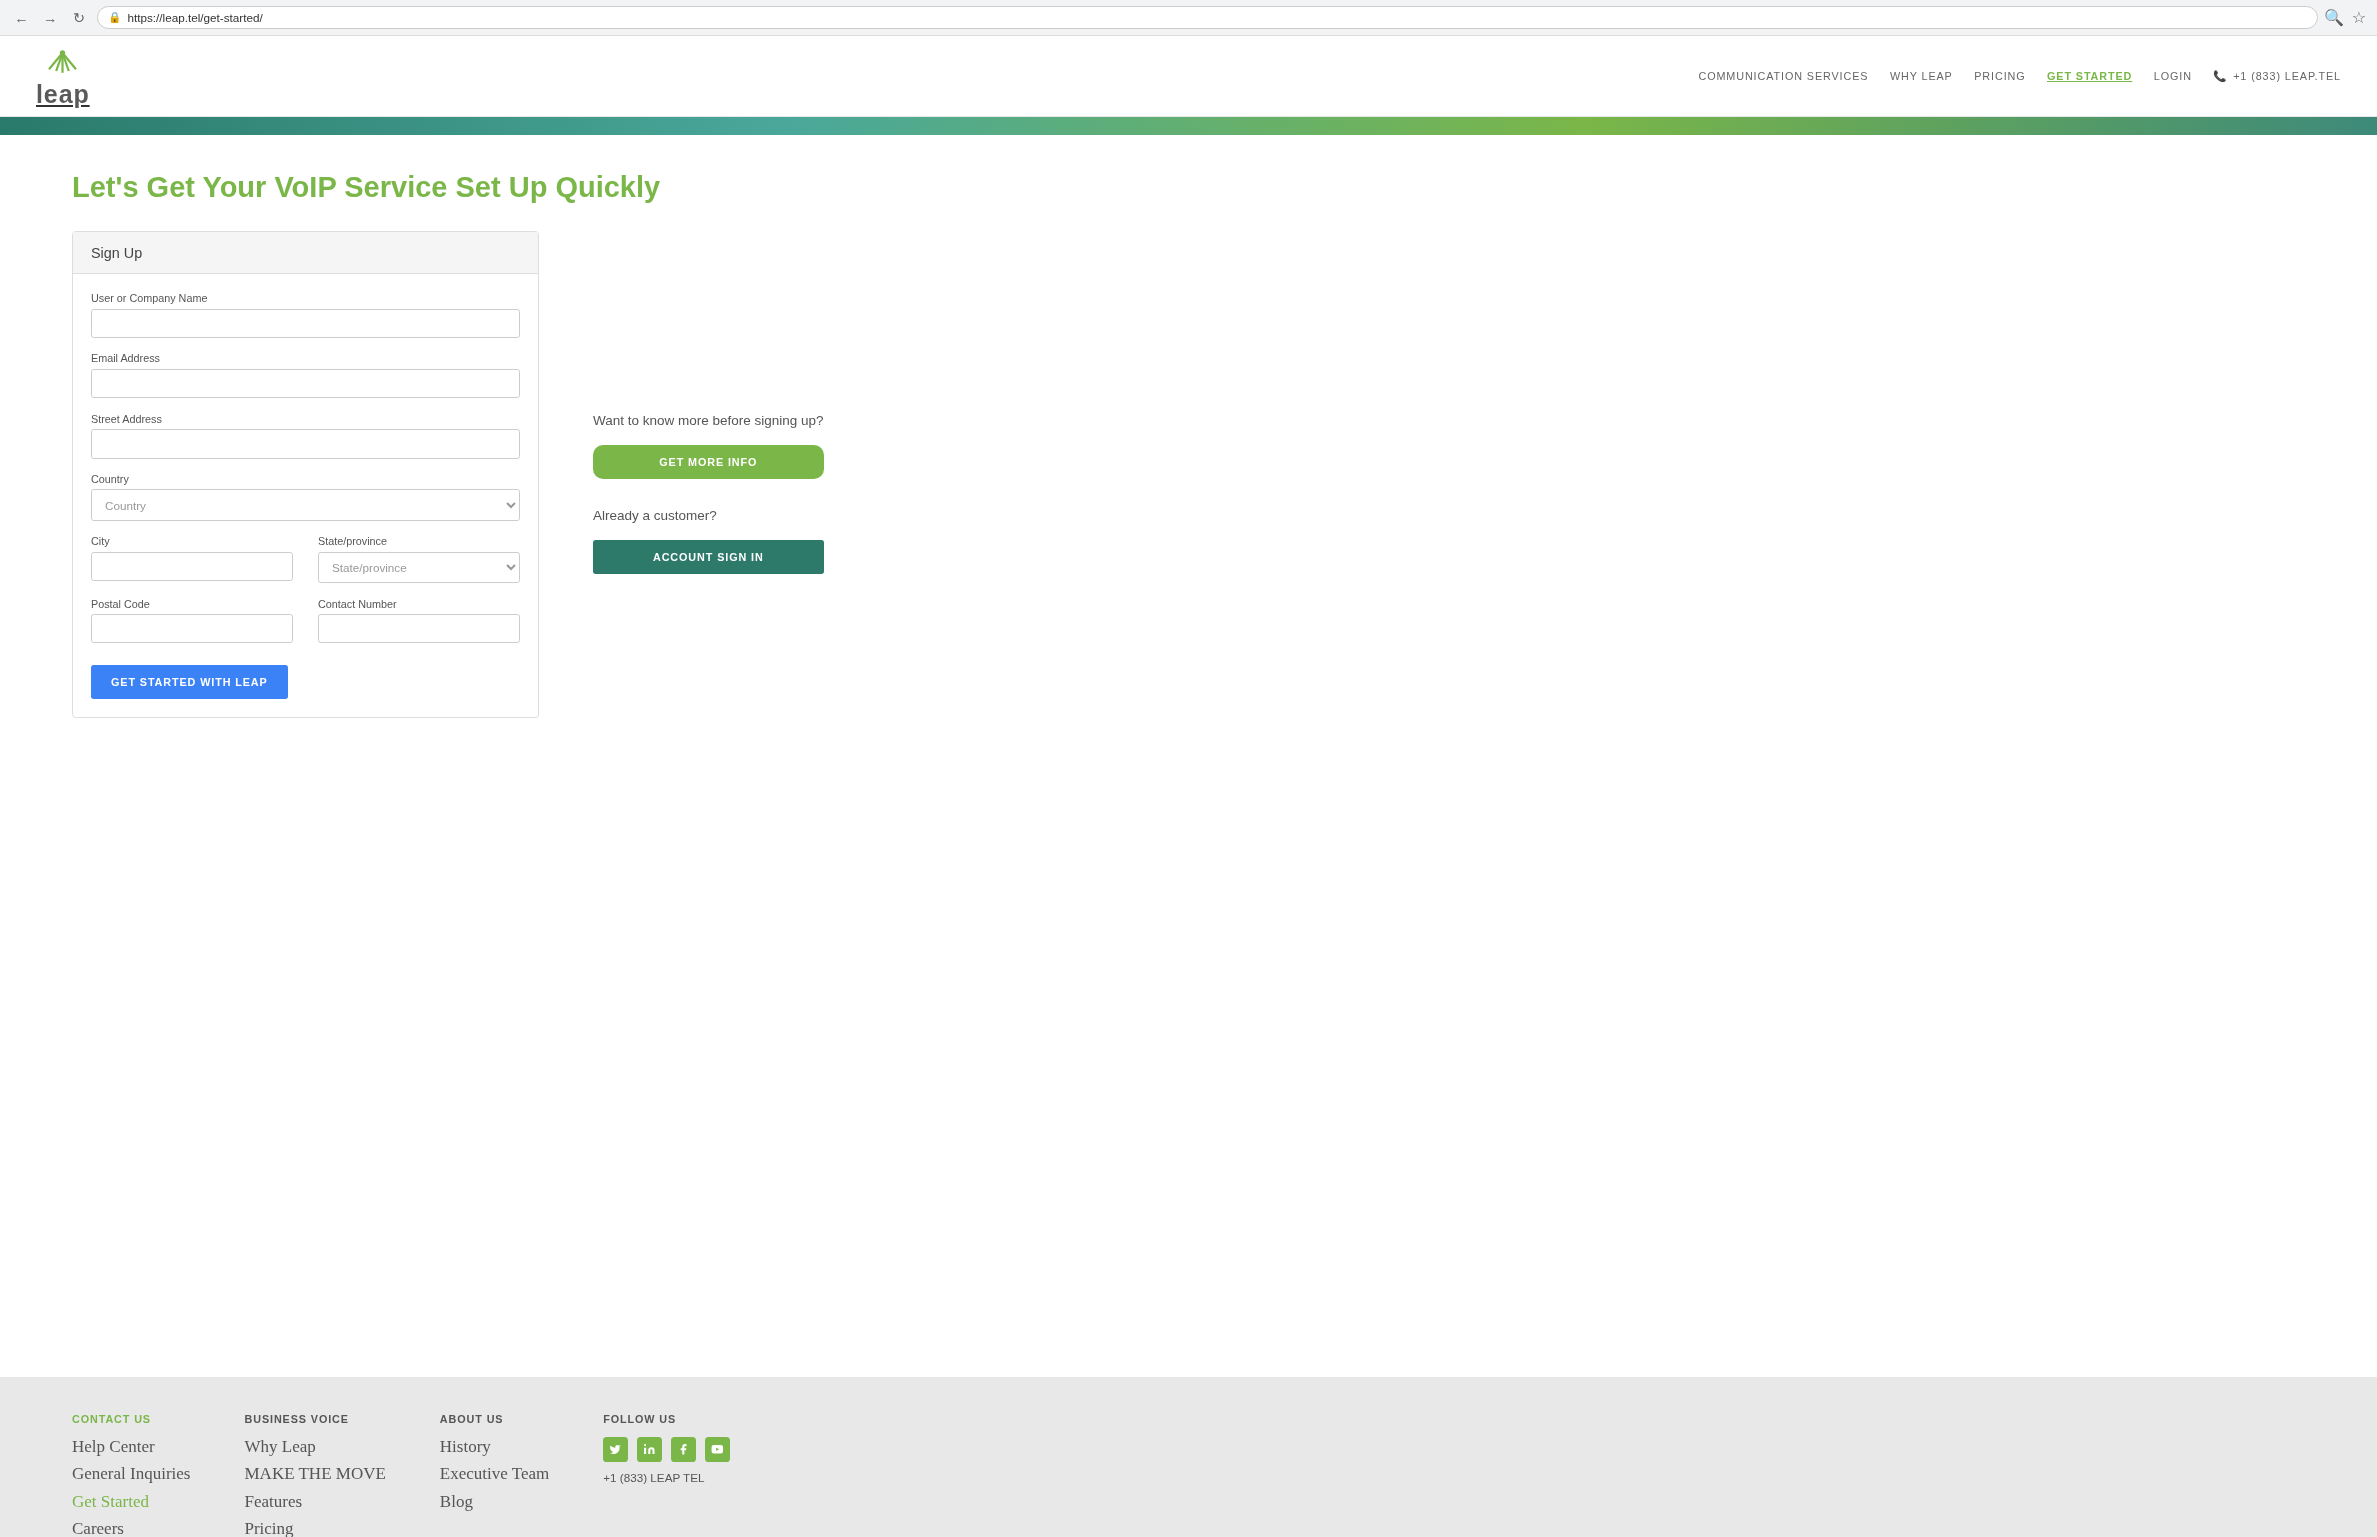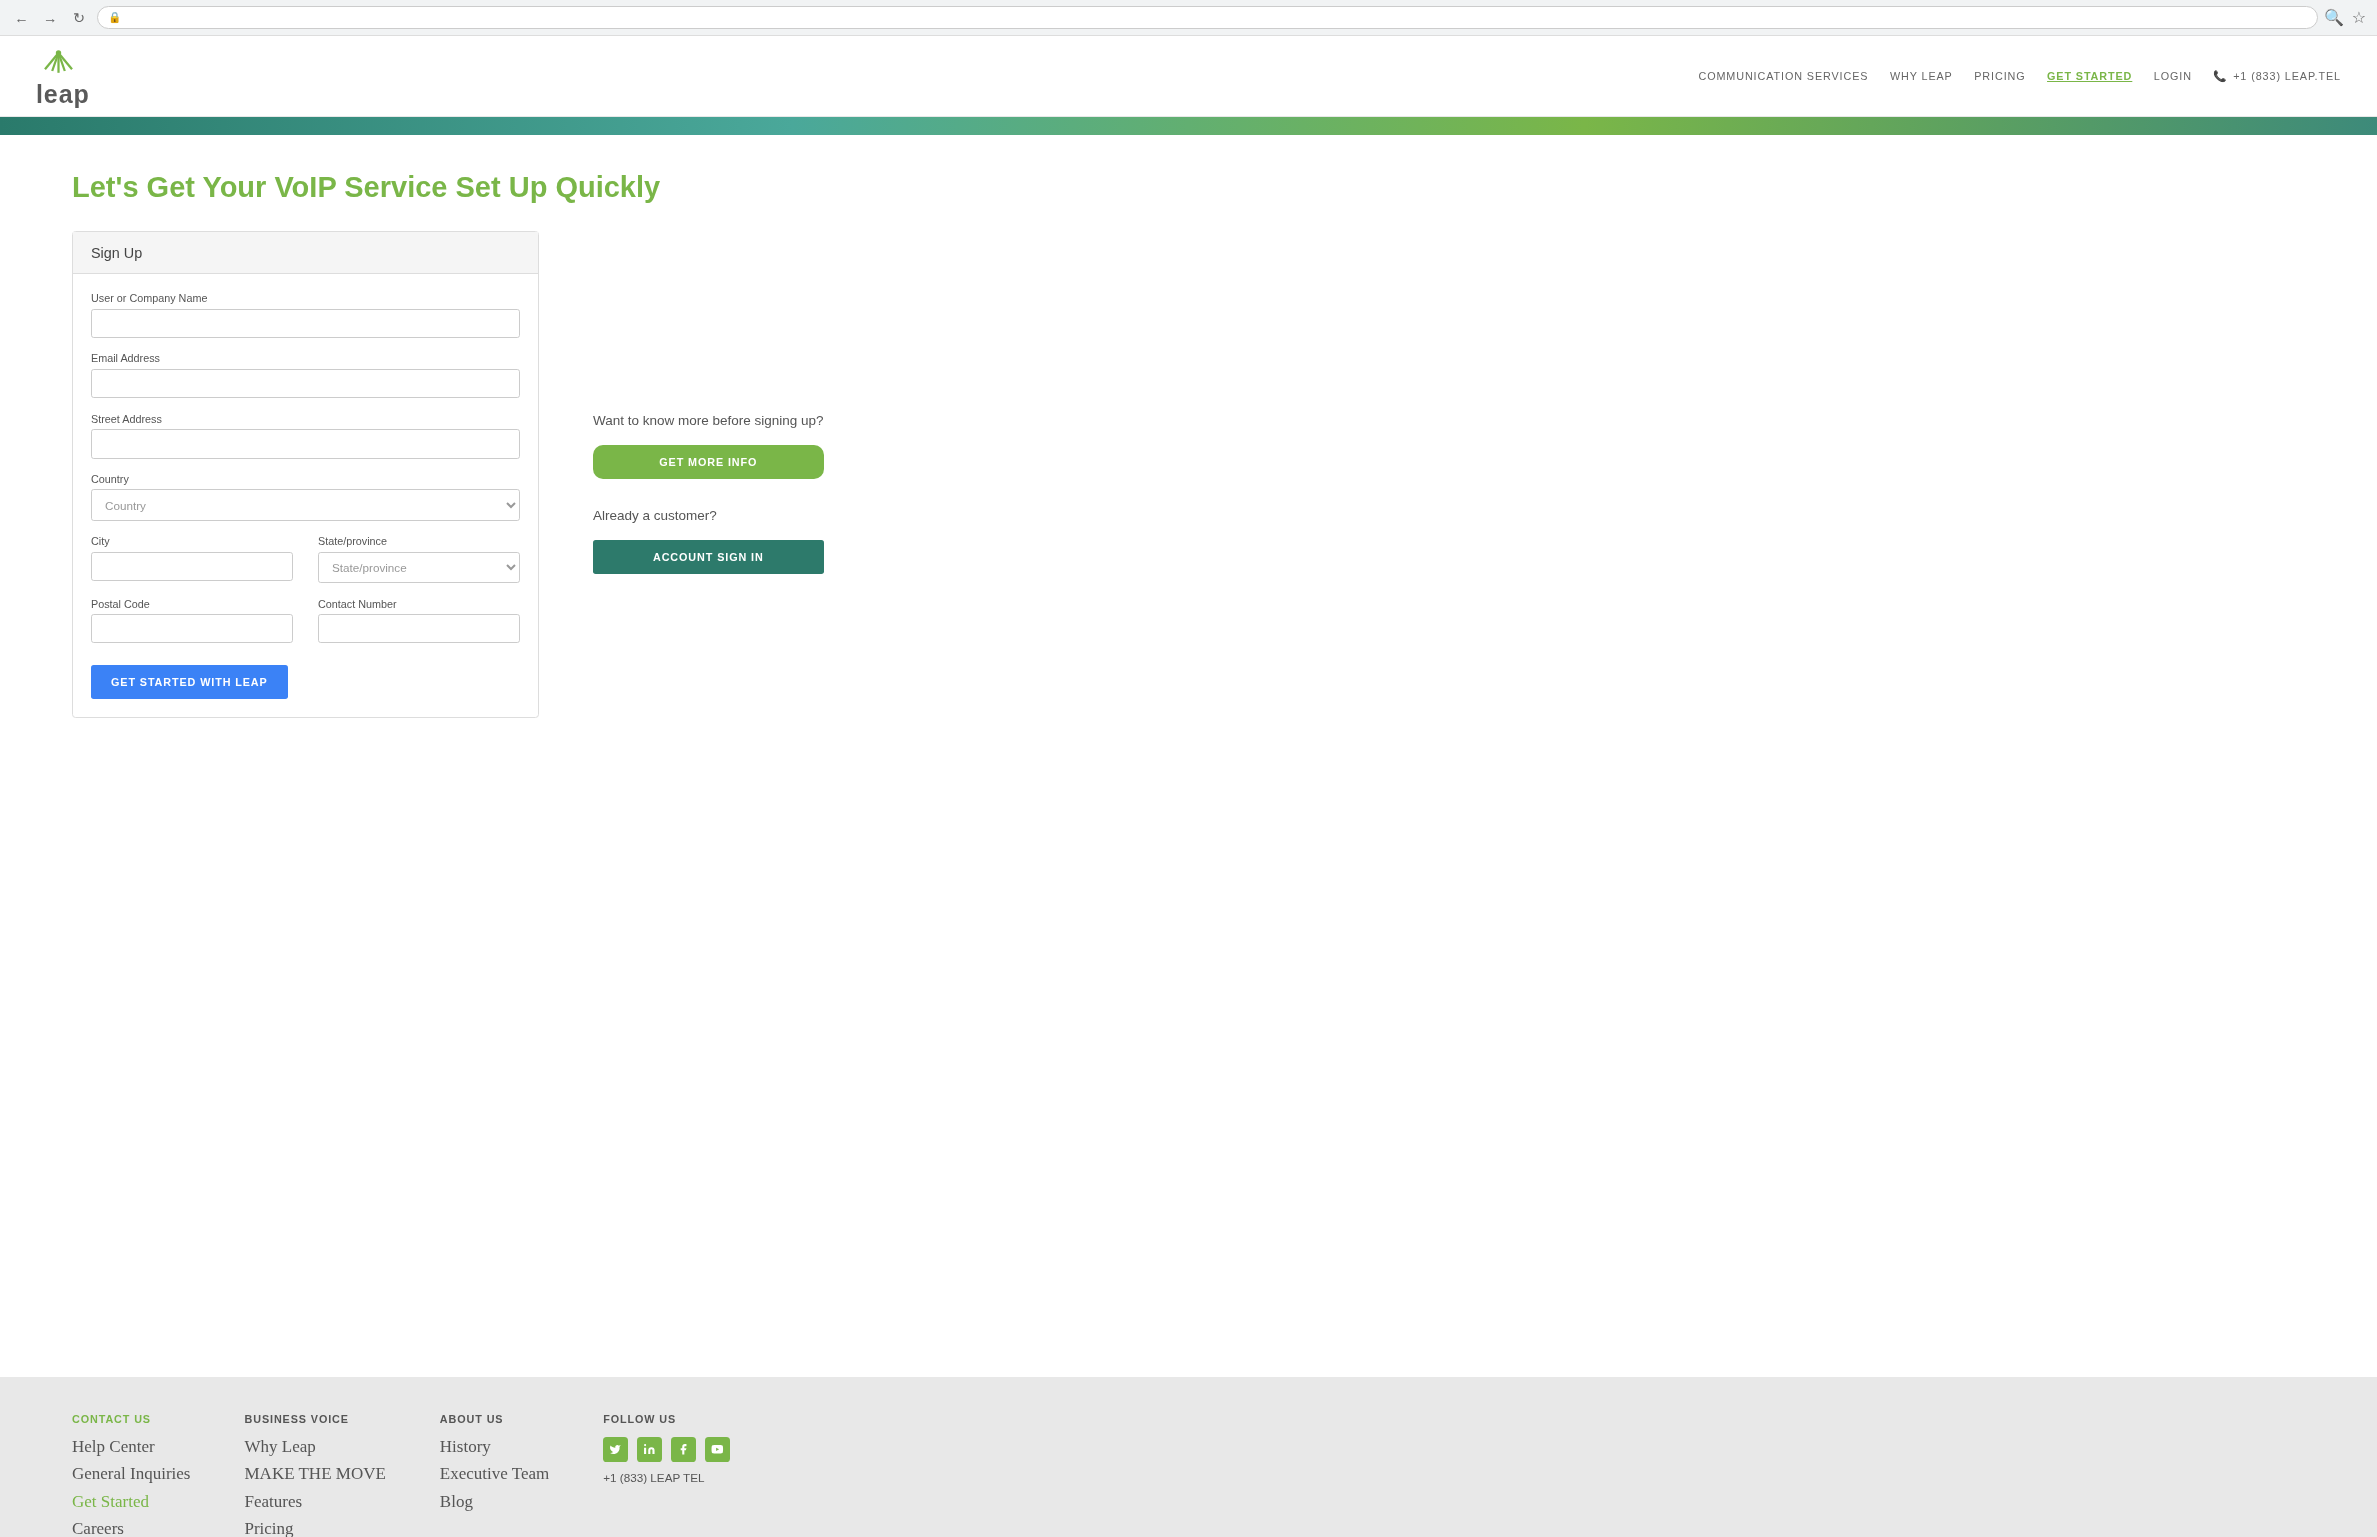--- a/index.html
+++ b/index.html
@@ -54,20 +54,22 @@
       align-items: center;
       justify-content: space-between;
     }
     .logo-area {
       display: flex;
       align-items: center;
     }
     .logo-img {
       display: flex;
       flex-direction: column;
+      align-items: center;
+      text-decoration: underline;
     }
     .logo-icon {
       width: 45px; height: 36px;
       position: relative;
     }
     .logo-text {
       font-size: 25px;
       font-weight: bold;
       color: #5a5a5a;
       letter-spacing: 0.9px;
@@ -288,20 +290,21 @@
   </style>
 </head>
 <body>
 
 <div class="browser-chrome">
   <button class="browser-nav-btn">←</button>
   <button class="browser-nav-btn">→</button>
   <button class="browser-nav-btn">↻</button>
   <div class="address-bar">
     <span class="lock-icon">🔒</span>
+    <span class="address-text">https://leap.tel/get-started/</span>
   </div>
   <div class="browser-actions">
     <button class="browser-action-btn">🔍</button>
     <button class="browser-action-btn">☆</button>
   </div>
 </div>
 
 <div class="site-wrapper">
 
   <header class="site-header">

